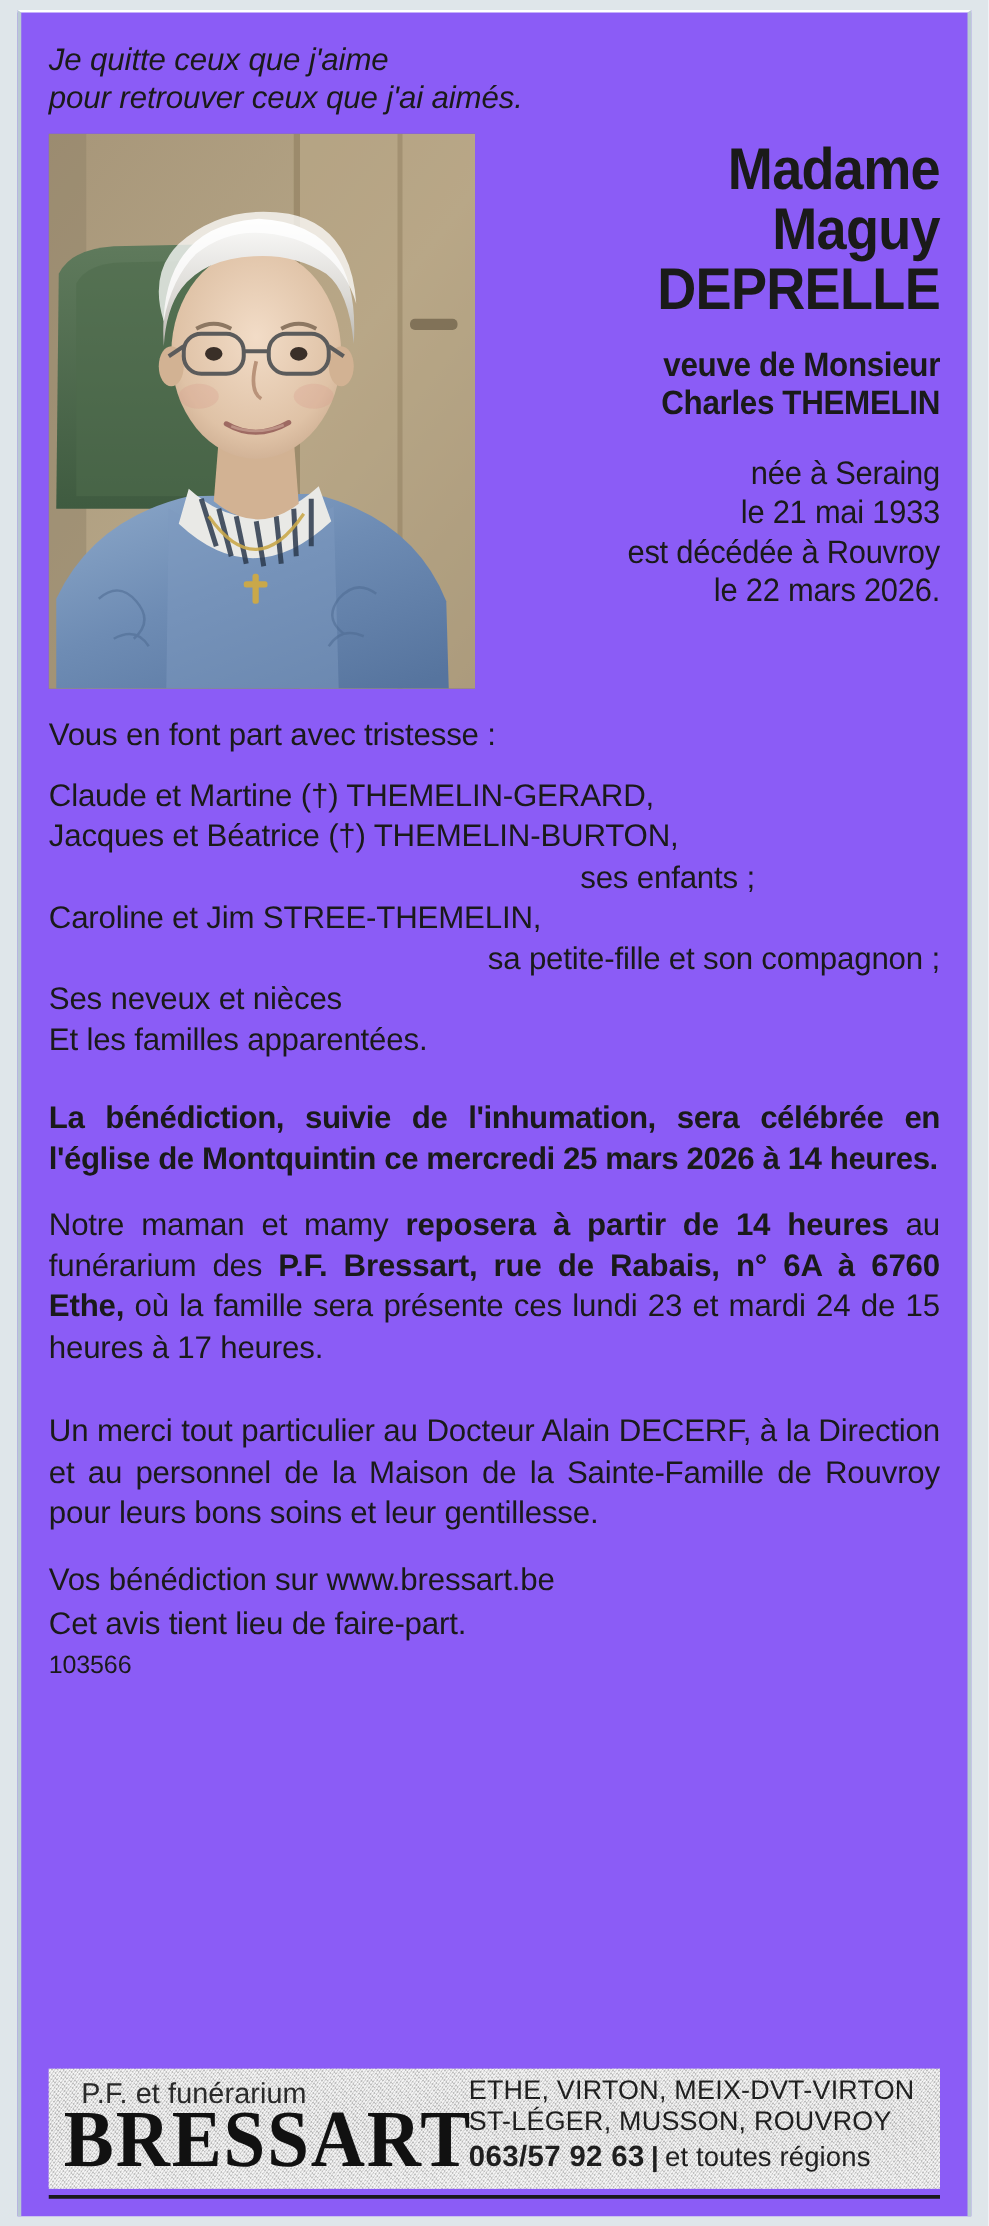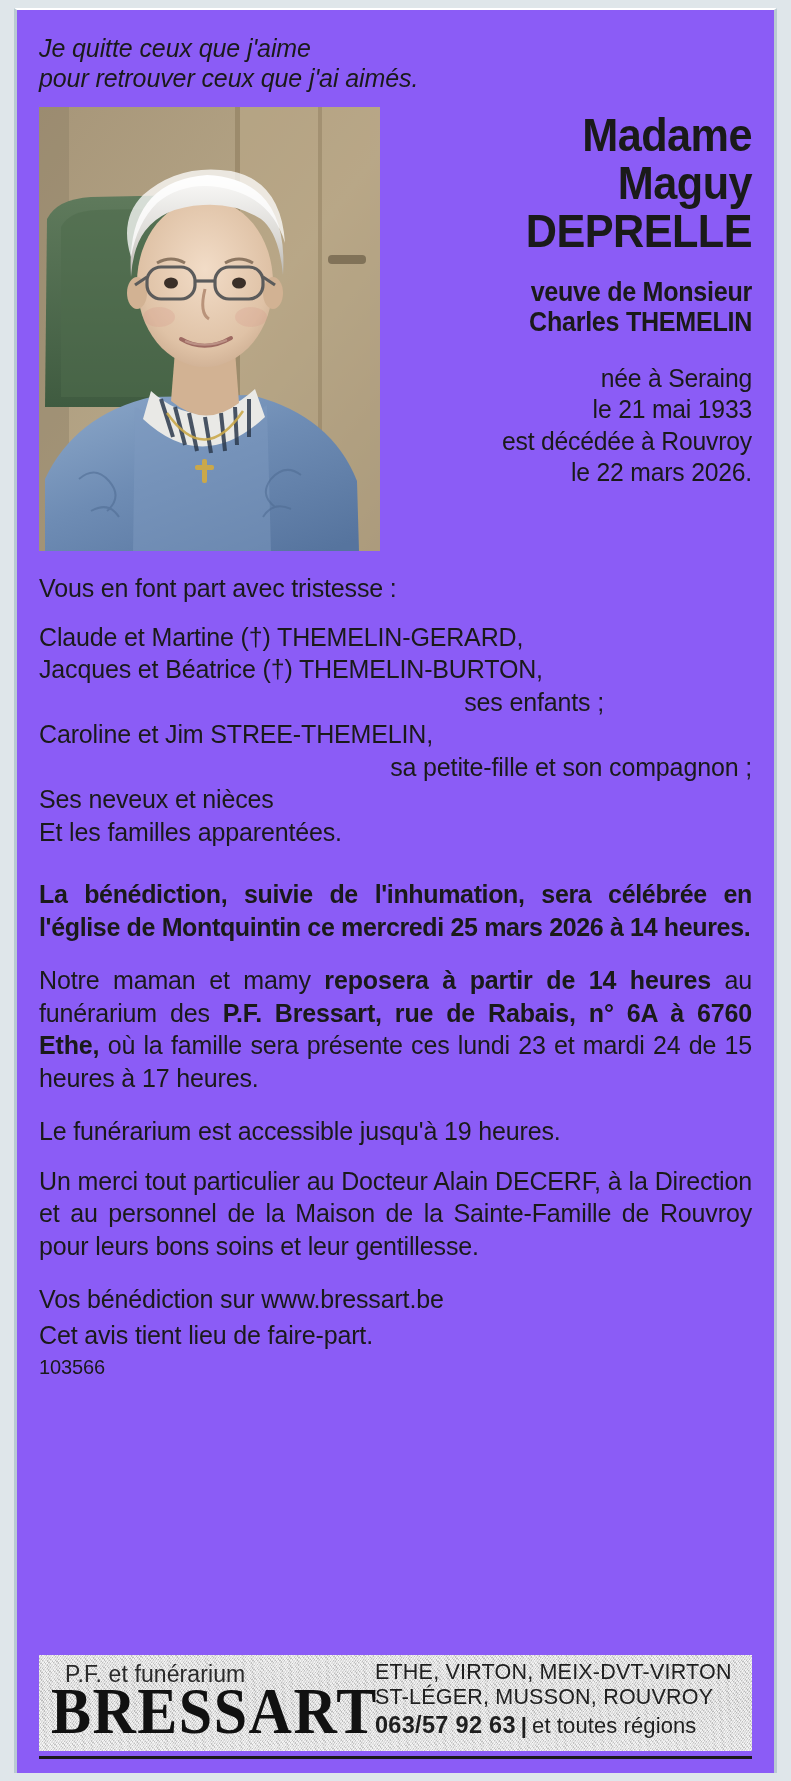--- a/index.html
+++ b/index.html
@@ -396,21 +396,20 @@
         <div class="gap-md"></div>
 
         <div class="para bold">La bénédiction, suivie de l'inhumation, sera célébrée en l'église de Montquintin ce mercredi 25 mars 2026 à 14 heures.</div>
 
         <div class="gap-sm"></div>
 
         <div class="para"><span>Notre maman et mamy </span><b>reposera à partir de 14 heures</b><span> au funérarium des </span><b>P.F. Bressart, rue de Rabais, n° 6A à 6760 Ethe,</b><span> où la famille sera présente ces lundi 23 et mardi 24 de 15 heures à 17 heures.</span></div>
 
         <div class="gap-sm"></div>
 
-        <div class="plain-line">Le funérarium est accessible jusqu'à 19 heures.</div>
 
         <div class="gap-sm"></div>
 
         <div class="para">Un merci tout particulier au Docteur Alain DECERF, à la Direction et au personnel de la Maison de la Sainte-Famille de Rouvroy pour leurs bons soins et leur gentillesse.</div>
 
         <div class="gap-sm"></div>
 
         <div class="plain-line">Vos bénédiction sur www.bressart.be</div>
         <div class="plain-line">Cet avis tient lieu de faire-part.</div>
 

